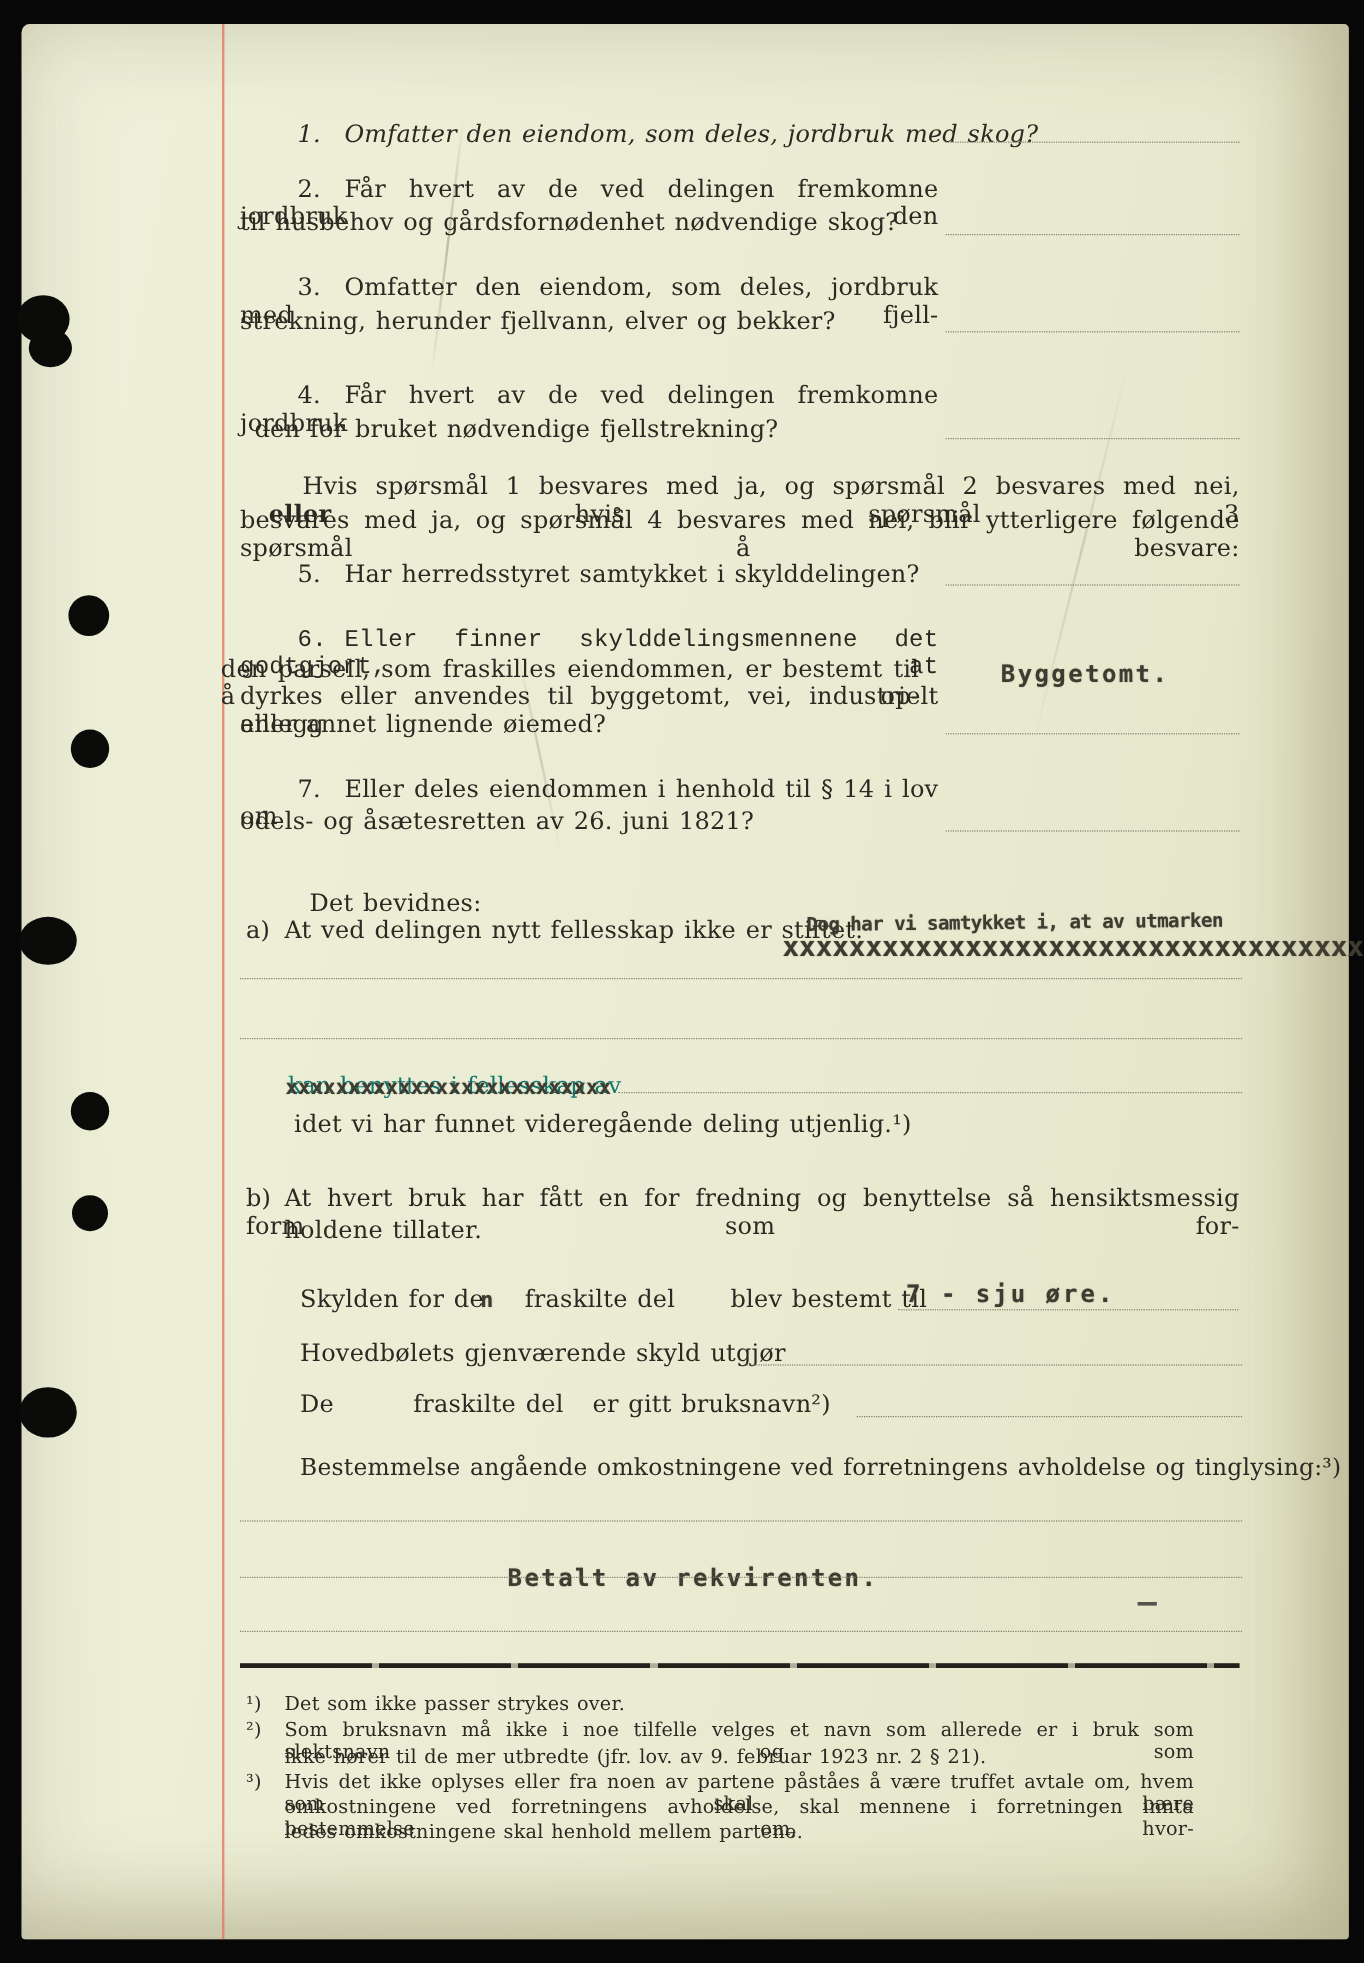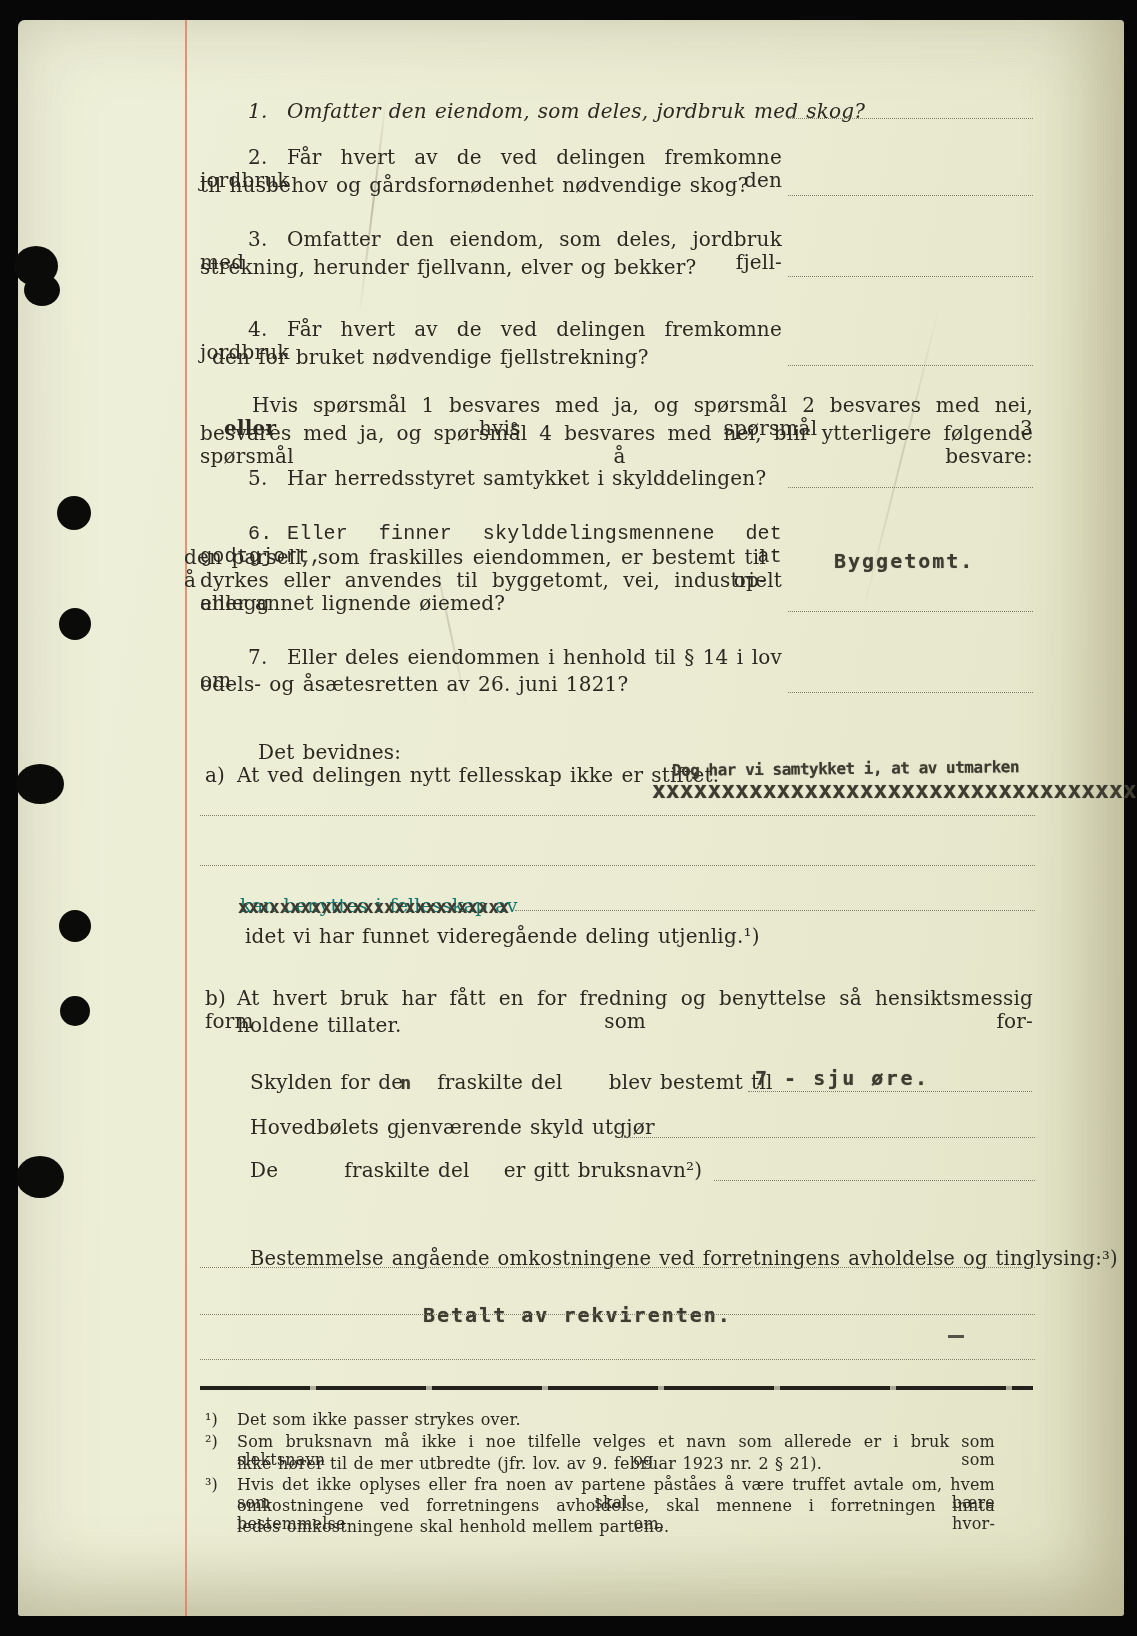--- a/index.html
+++ b/index.html
@@ -101,24 +101,24 @@
 <div class="ln j" style="left:205px;top:987px;width:828px;"><span class="abm">b)</span><span>At hvert bruk har fått en for fredning og benyttelse så hensiktsmessig form som for-</span></div>
 <div class="ln" style="left:237px;top:1014px;">holdene tillater.</div>
 
 <div class="ln" style="left:250px;top:1071px;"><span>Skylden for de</span><span class="typed-inline">n</span><span style="margin-left:26px;">fraskilte del</span><span style="margin-left:46px;">blev bestemt til</span></div>
 <div class="typed" style="left:755px;top:1066px;font-size:20px;letter-spacing:2.5px;">7 - sju øre.</div>
 <div class="dots" style="left:748px;top:1091px;width:284px;"></div>
 
 <div class="ln" style="left:250px;top:1116px;">Hovedbølets gjenværende skyld utgjør</div>
 <div class="dots" style="left:620px;top:1137px;width:415px;"></div>
 
-<div class="ln" style="left:250px;top:1159px;"><span>De</span><span style="margin-left:66px;">fraskilte del</span><span style="margin-left:34px;">er gitt bruksnavn²)</span></div>
+<div class="ln" style="left:250px;top:1159px;"><span>De</span><span style="margin-left:66px;">fraskilte del</span><span style="margin-left:24px;">er gitt bruksnavn²)</span></div>
 <div class="dots" style="left:714px;top:1180px;width:321px;"></div>
 
-<div class="ln" style="left:250px;top:1212px;font-size:19.5px;margin-top:36px;">Bestemmelse angående omkostningene ved forretningens avholdelse og tinglysing:³)</div>
+<div class="ln" style="left:250px;top:1212px;font-size:19.5px;">Bestemmelse angående omkostningene ved forretningens avholdelse og tinglysing:³)</div>
 
 <div class="typed" style="left:423px;top:1255px;font-size:20px;letter-spacing:2px;margin-top:48px;">Betalt av rekvirenten.</div>
 <div class="dots" style="left:200px;top:1267px;width:835px;"></div>
 <div class="dots" style="left:200px;top:1314px;width:835px;"></div>
 <div class="dash"></div>
 <div class="dots" style="left:200px;top:1359px;width:835px;"></div>
 
 <div class="rule"></div>
 
 <div class="ln fn" style="left:205px;top:1411px;">¹)</div>

